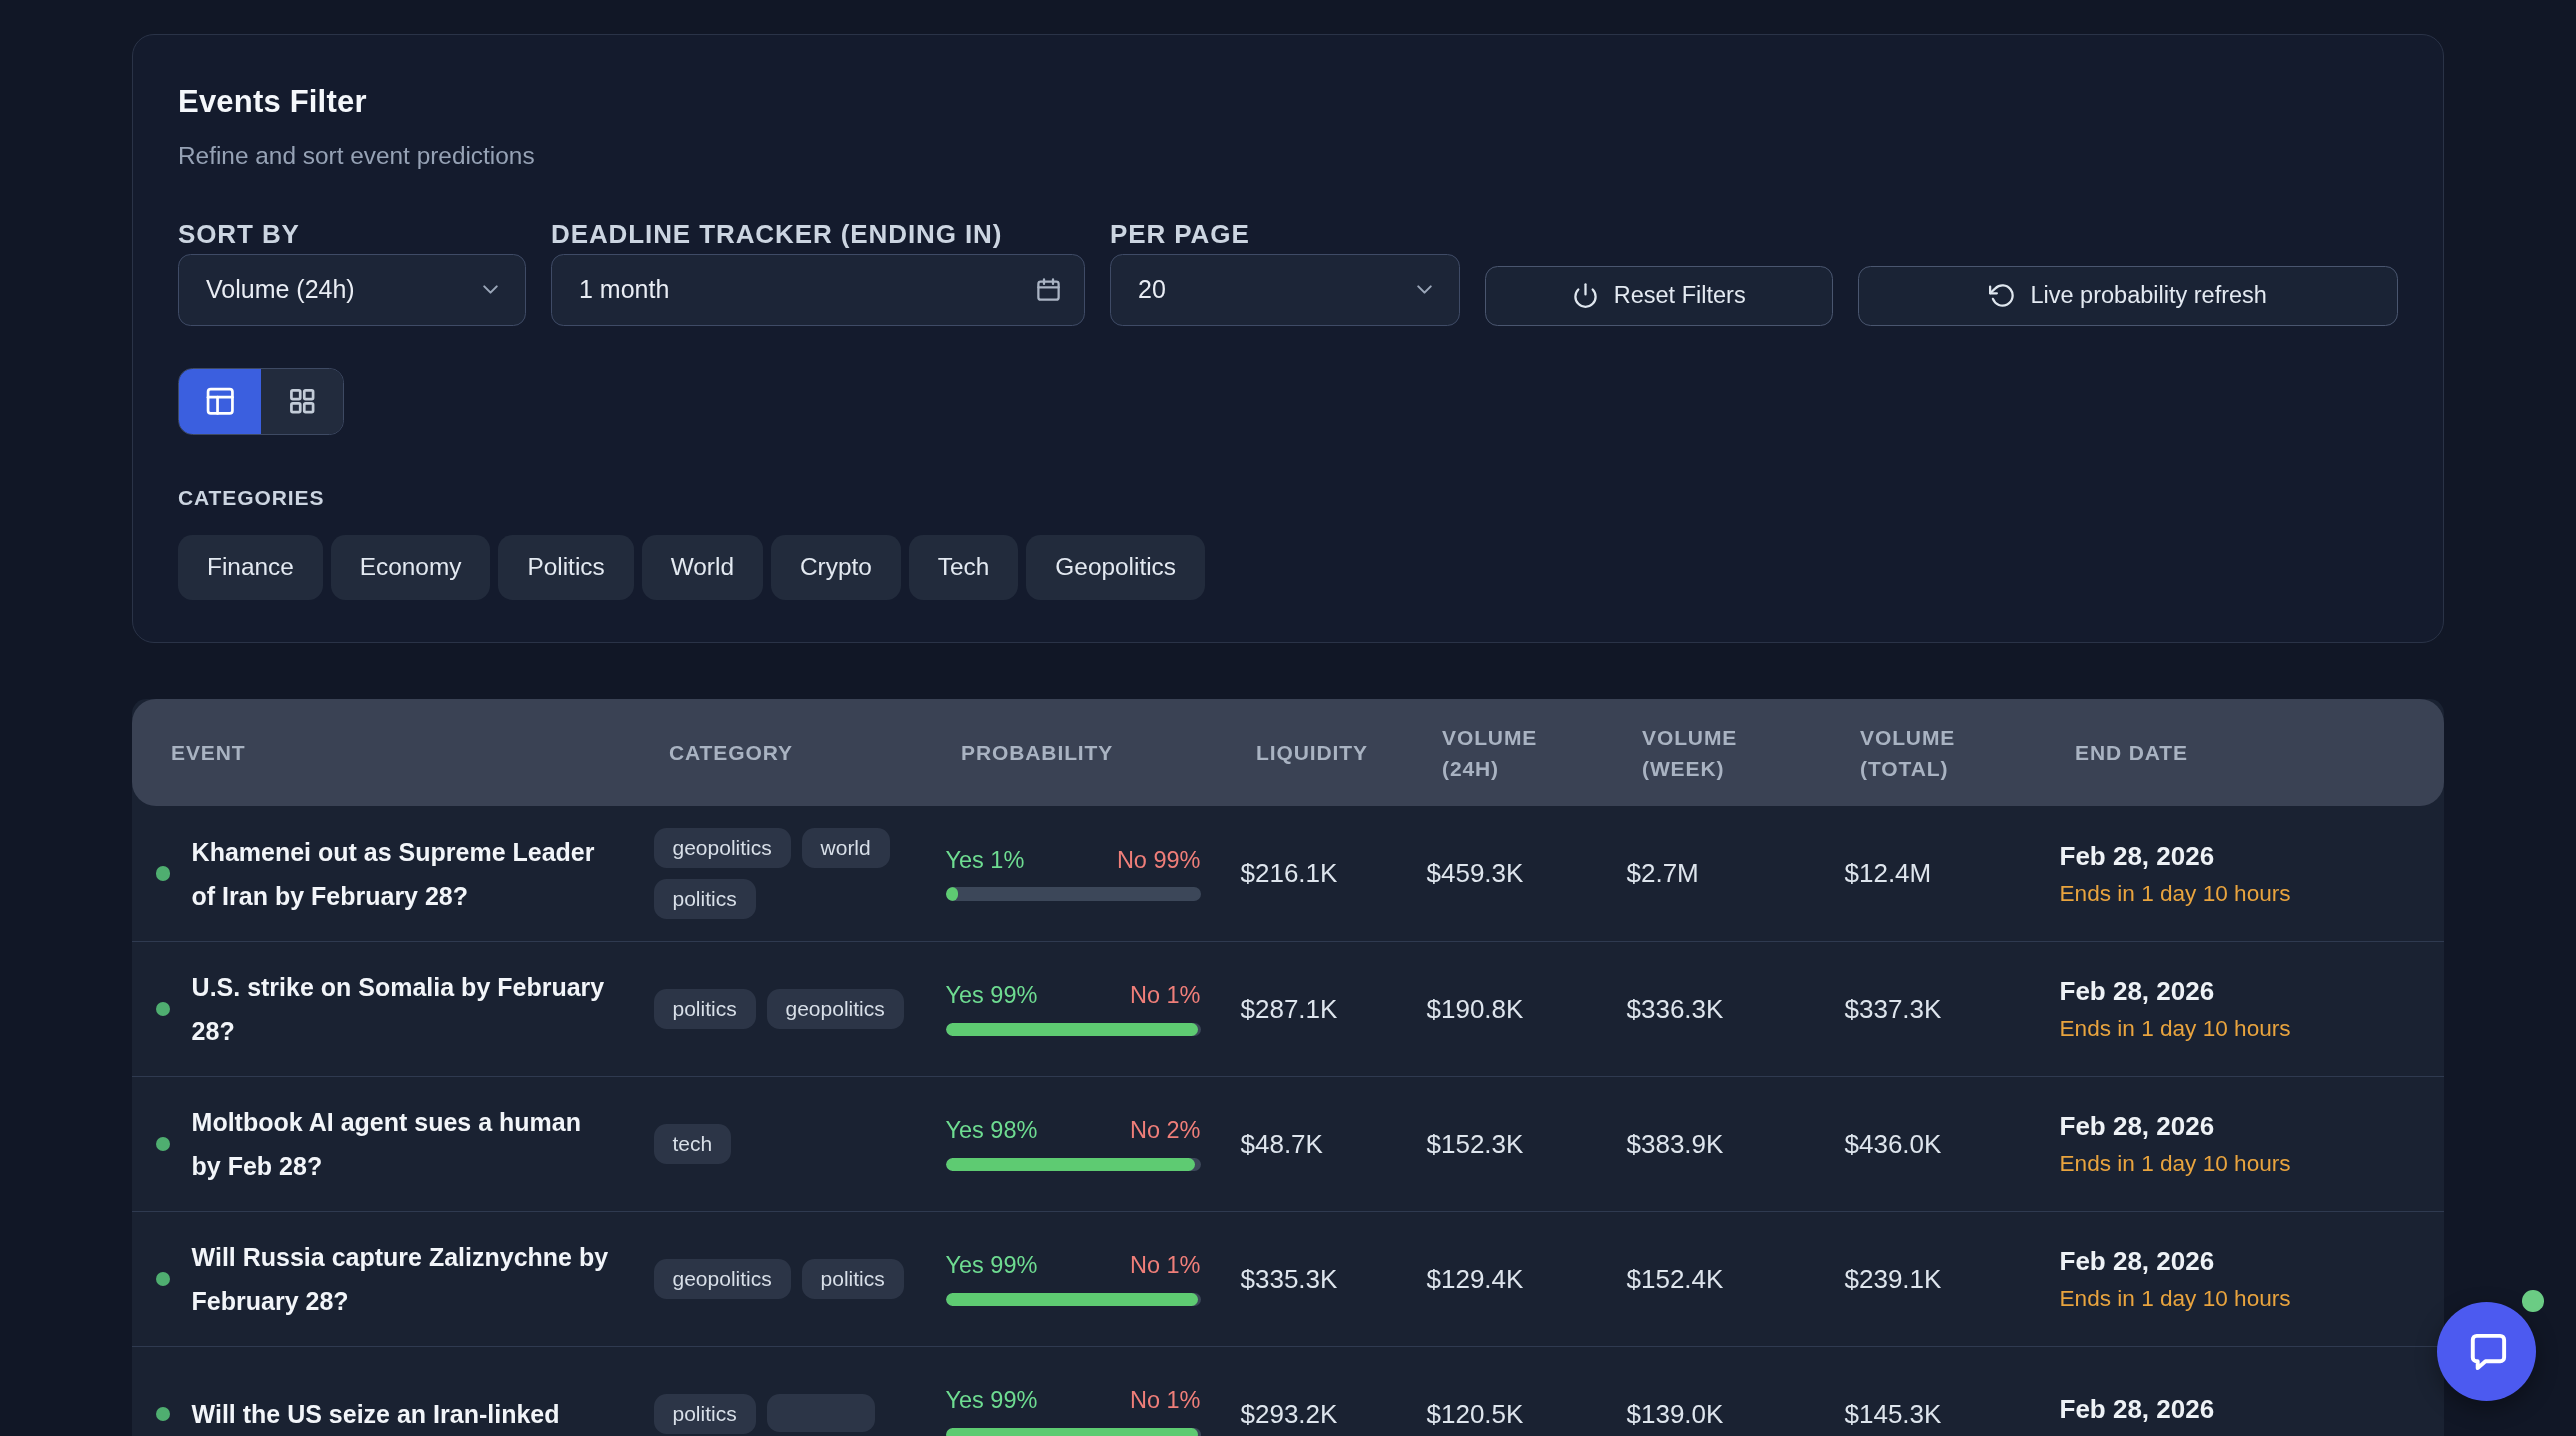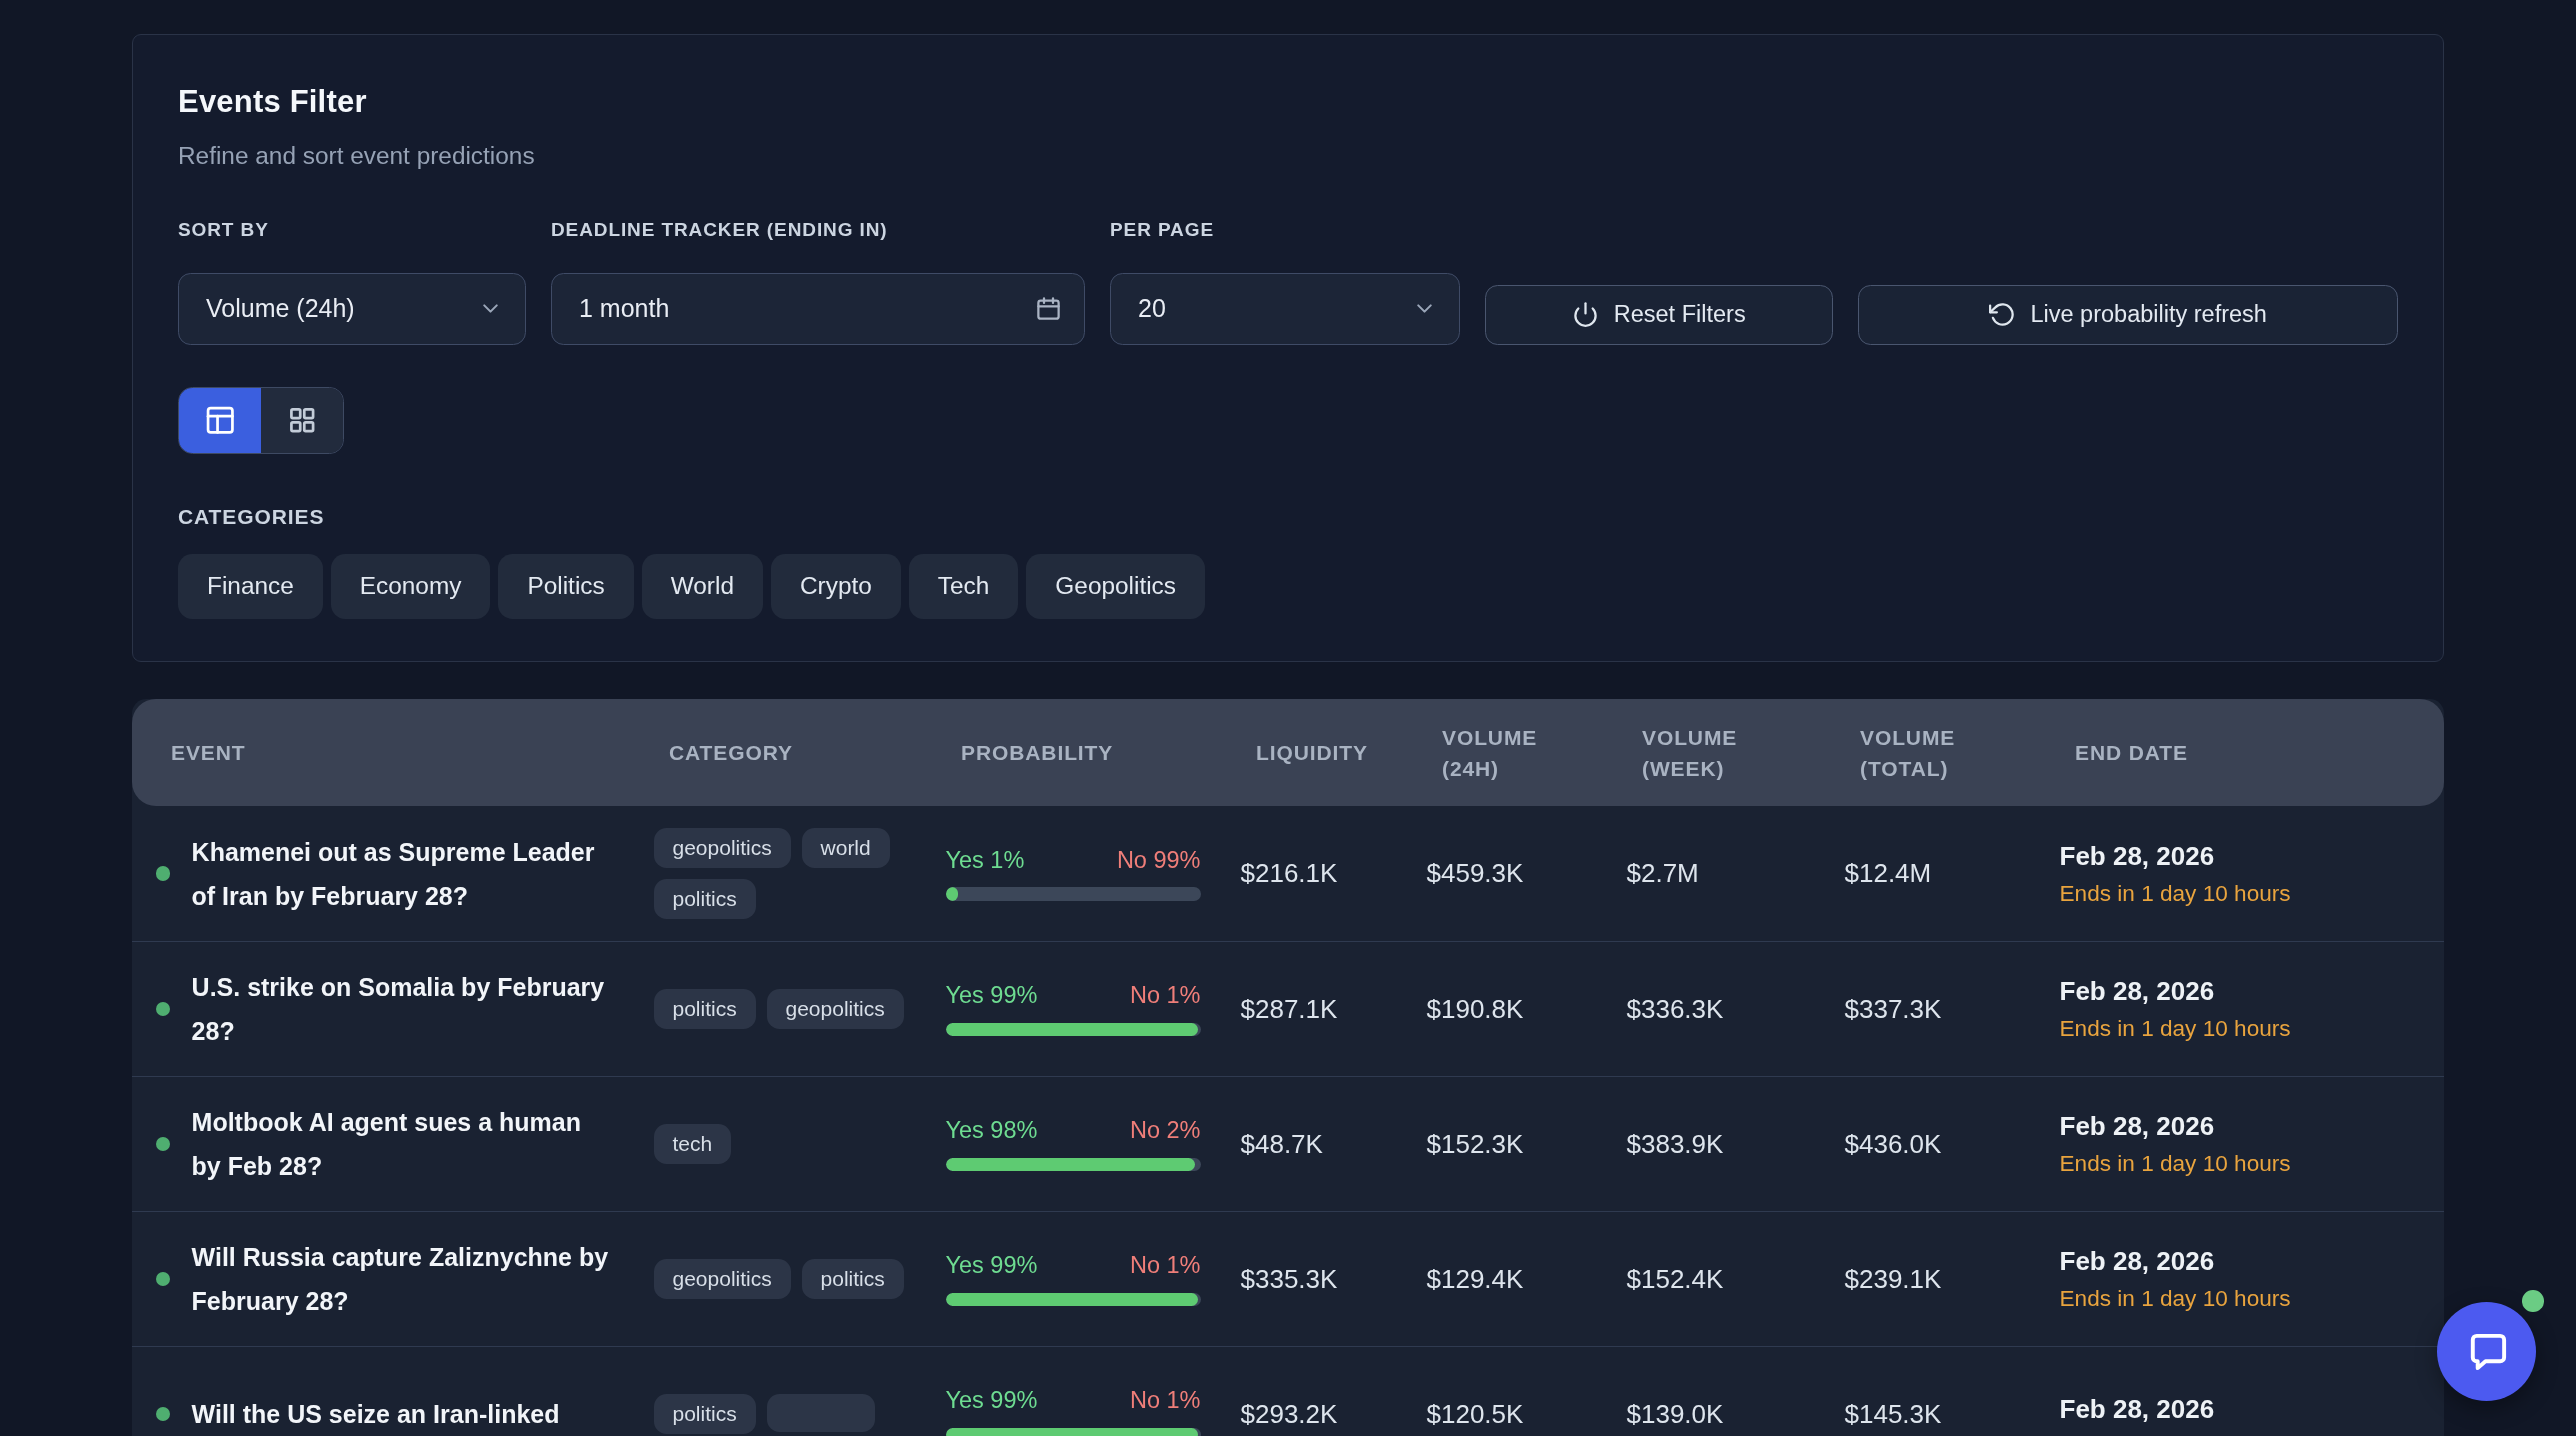--- a/index.html
+++ b/index.html
@@ -8,29 +8,29 @@
     background:#111726;
     font-family:"Liberation Sans", sans-serif;
     color:#e7ecf3;
     position:relative;
   }
   .page { position:absolute; inset:0; }
 
   
   .filter-card {
     position:absolute; left:132px; top:34px; width:2312px;
-    background:#141b2d; border:0.9px solid #2a3347; border-radius:9px;
+    background:#141b2d; border:0.9px solid #2a3347; border-radius:22px;
     padding:49px 45px 42px 45px;
   }
   .card-title { font-size:31px; font-weight:700; color:#f4f7fb; letter-spacing:0.2px; }
   .card-subtitle { margin-top:21.7px; font-size:24.4px; color:#96a2b5; }
 
   .controls-row { display:flex; align-items:flex-end; gap:25px; margin-top:49px; }
   .control-group { display:flex; flex-direction:column; }
-  .control-label { font-size:19px; font-weight:700; letter-spacing:0.9px; color:#ccd5e1; margin-bottom:32px; }
+  .control-label { font-size:26px; font-weight:700; letter-spacing:0.9px; color:#ccd5e1; margin-bottom:4px; }
   .control {
     height:72px; background:#1c2537; border:0.9px solid #3f4b66; border-radius:12.6px;
     display:flex; align-items:center; justify-content:space-between;
     padding:0 21.7px 0 27px; font-size:25px; color:#e9edf4; cursor:pointer;
   }
   .w-sort { width:348px; }
   .w-deadline { width:534px; }
   .w-perpage { width:350px; }
   .btn {
     height:60px; background:#1a2335; border:0.9px solid #4a566f; border-radius:12.6px;

